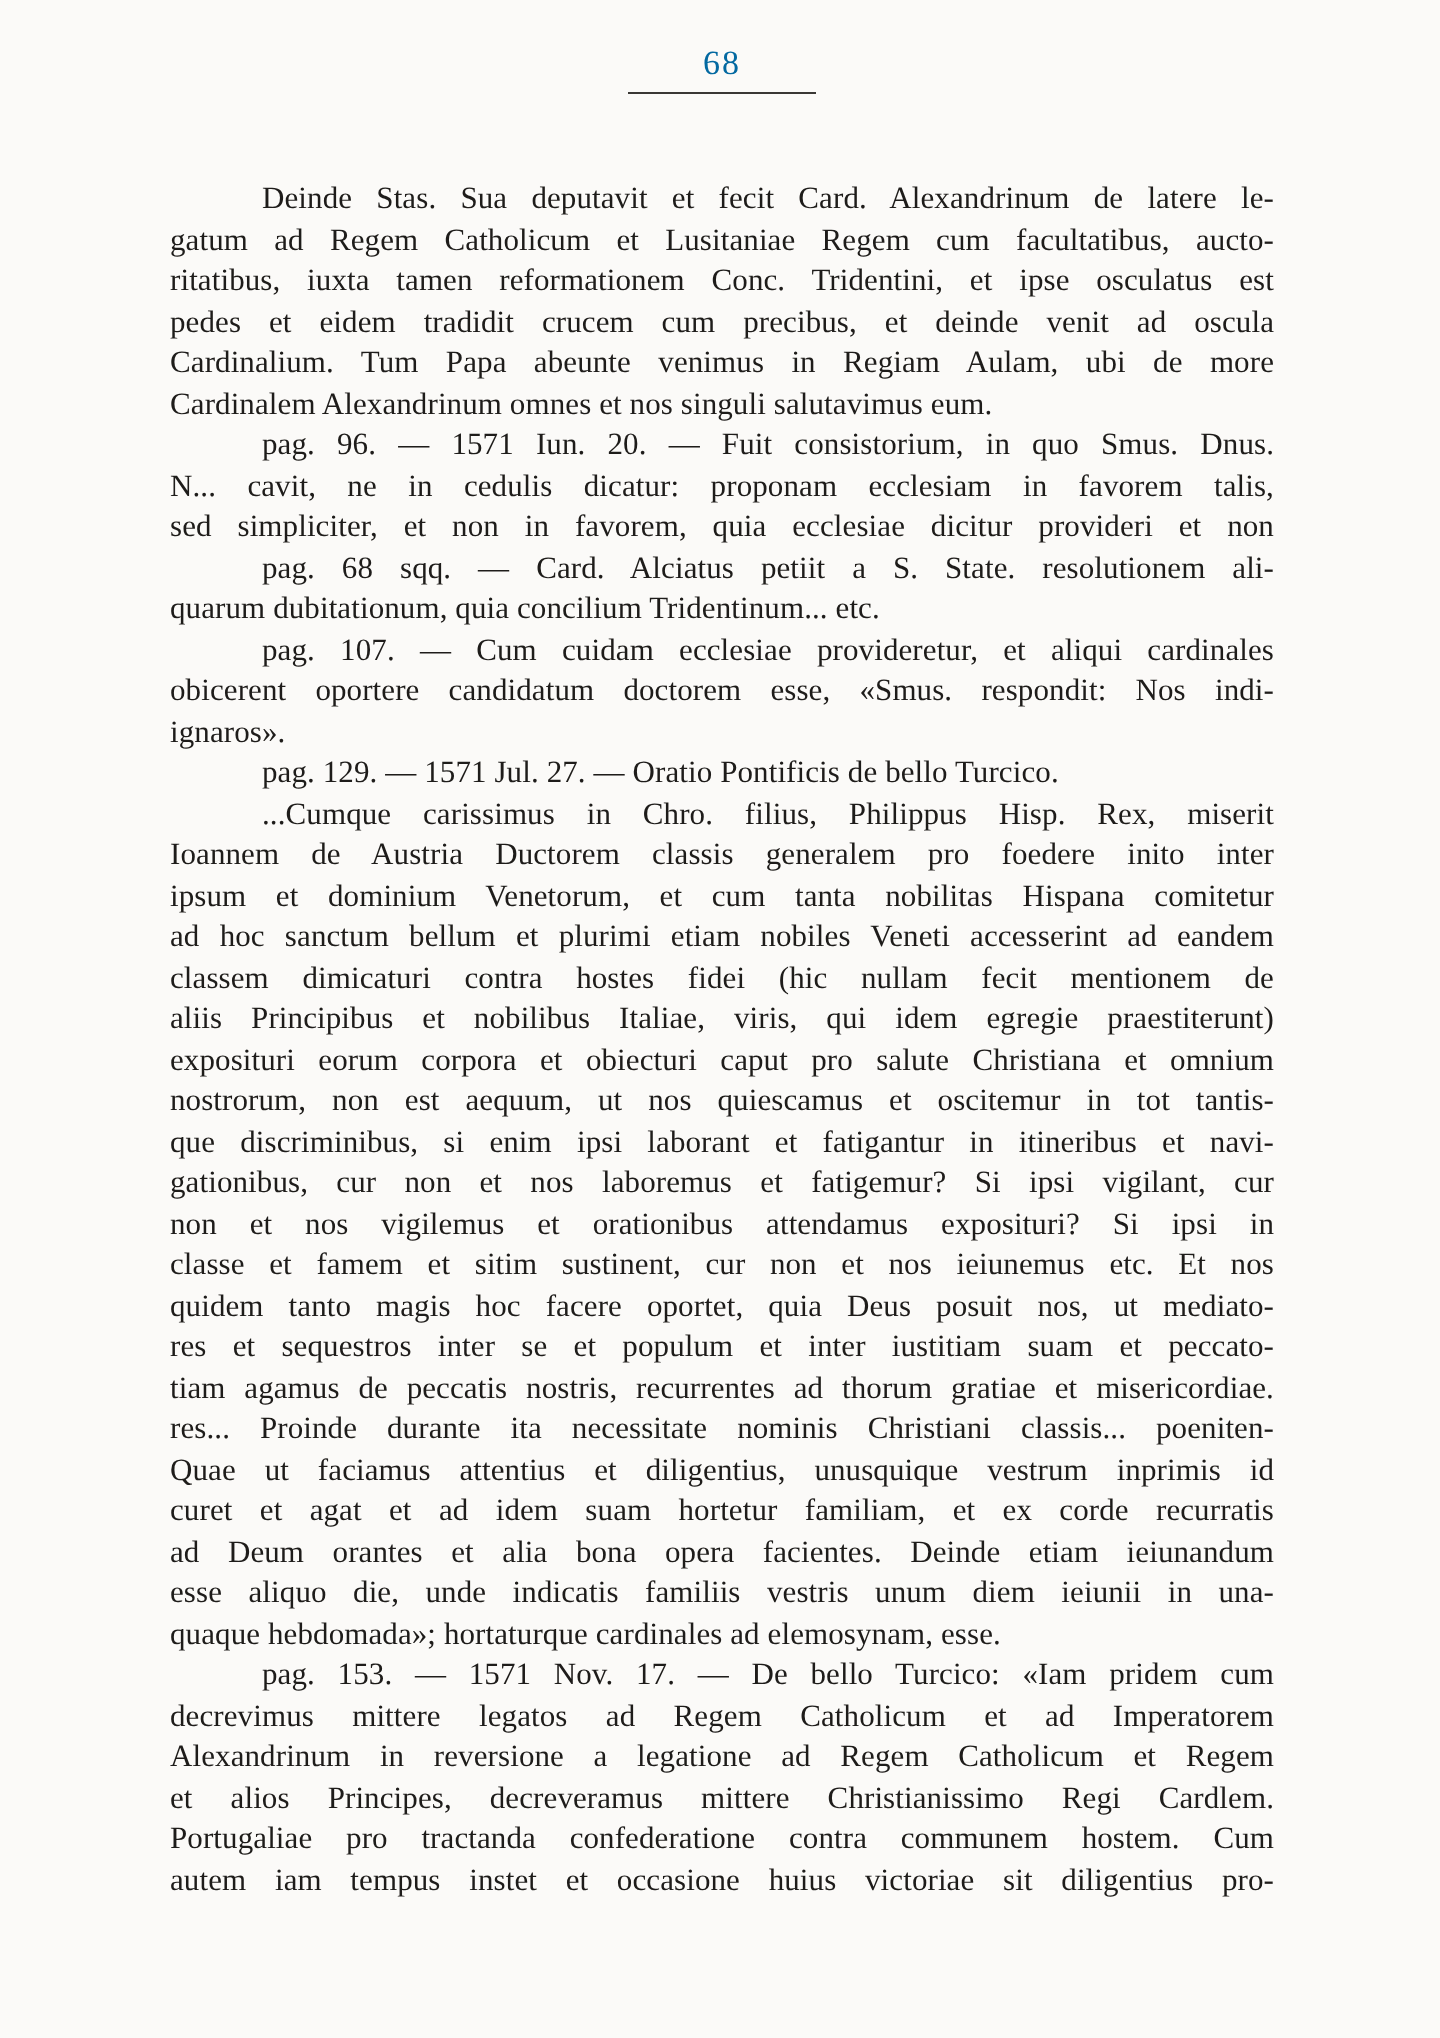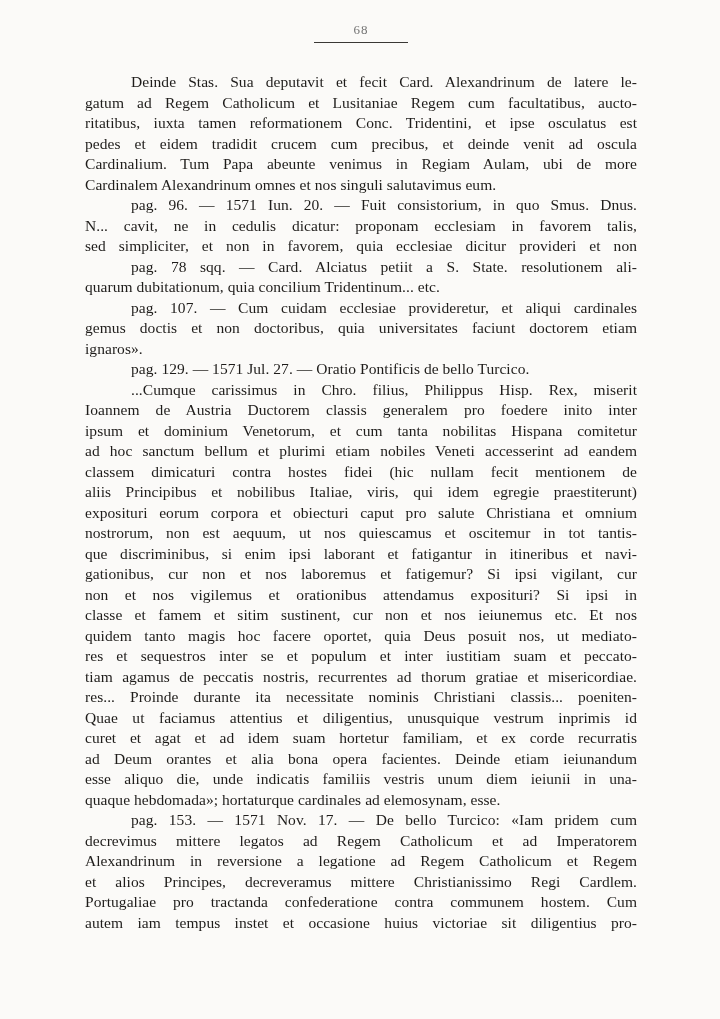--- a/index.html
+++ b/index.html
@@ -17,33 +17,33 @@
   .page {
     box-sizing: border-box;
     width: 720px;
     height: 1019px;
     padding: 22px 83px 0 85px;
   }
   .page-header {
     text-align: center;
   }
   .page-number {
-    font-size: 13px;
+    font-size: 17px;
     letter-spacing: 1px;
-    color: #737373;
+    color: #0369a1;
     font-family: Liberation Serif, serif;
   }
   .page-number-rule {
     width: 94px;
     height: 1px;
     background: #3a3835;
     margin: 4px auto 0 auto;
   }
   .text-block {
-    margin-top: 29px;
+    margin-top: 43px;
   }
   .paragraph {
     margin: 0;
   }
   .line {
     font-size: 15.5px;
     line-height: 20.5px;
     height: 20.5px;
     overflow: hidden;
     text-align: justify;
@@ -73,26 +73,26 @@
         <div class="line">pedes et eidem tradidit crucem cum precibus, et deinde venit ad oscula</div>
         <div class="line">Cardinalium. Tum Papa abeunte venimus in Regiam Aulam, ubi de more</div>
         <div class="line last-line">Cardinalem Alexandrinum omnes et nos singuli salutavimus eum.</div>
       </div>
       <div class="paragraph">
         <div class="line first-line">pag. 96. — 1571 Iun. 20. — Fuit consistorium, in quo Smus. Dnus.</div>
         <div class="line">N... cavit, ne in cedulis dicatur: proponam ecclesiam in favorem talis,</div>
         <div class="line">sed simpliciter, et non in favorem, quia ecclesiae dicitur provideri et non</div>
       </div>
       <div class="paragraph">
-        <div class="line first-line">pag. 78 sqq. — Card. Alciatus petiit a S. State. resolutionem ali-</div>
+        <div class="line first-line">pag. 68 sqq. — Card. Alciatus petiit a S. State. resolutionem ali-</div>
         <div class="line last-line">quarum dubitationum, quia concilium Tridentinum... etc.</div>
       </div>
       <div class="paragraph">
         <div class="line first-line">pag. 107. — Cum cuidam ecclesiae provideretur, et aliqui cardinales</div>
-        <div class="line">gemus doctis et non doctoribus, quia universitates faciunt doctorem etiam</div>
+        <div class="line">obicerent oportere candidatum doctorem esse, «Smus. respondit: Nos indi-</div>
         <div class="line last-line">ignaros».</div>
       </div>
       <div class="paragraph">
         <div class="line first-line last-line">pag. 129. — 1571 Jul. 27. — Oratio Pontificis de bello Turcico.</div>
       </div>
       <div class="paragraph">
         <div class="line first-line">...Cumque carissimus in Chro. filius, Philippus Hisp. Rex, miserit</div>
         <div class="line">Ioannem de Austria Ductorem classis generalem pro foedere inito inter</div>
         <div class="line">ipsum et dominium Venetorum, et cum tanta nobilitas Hispana comitetur</div>
         <div class="line">ad hoc sanctum bellum et plurimi etiam nobiles Veneti accesserint ad eandem</div>

